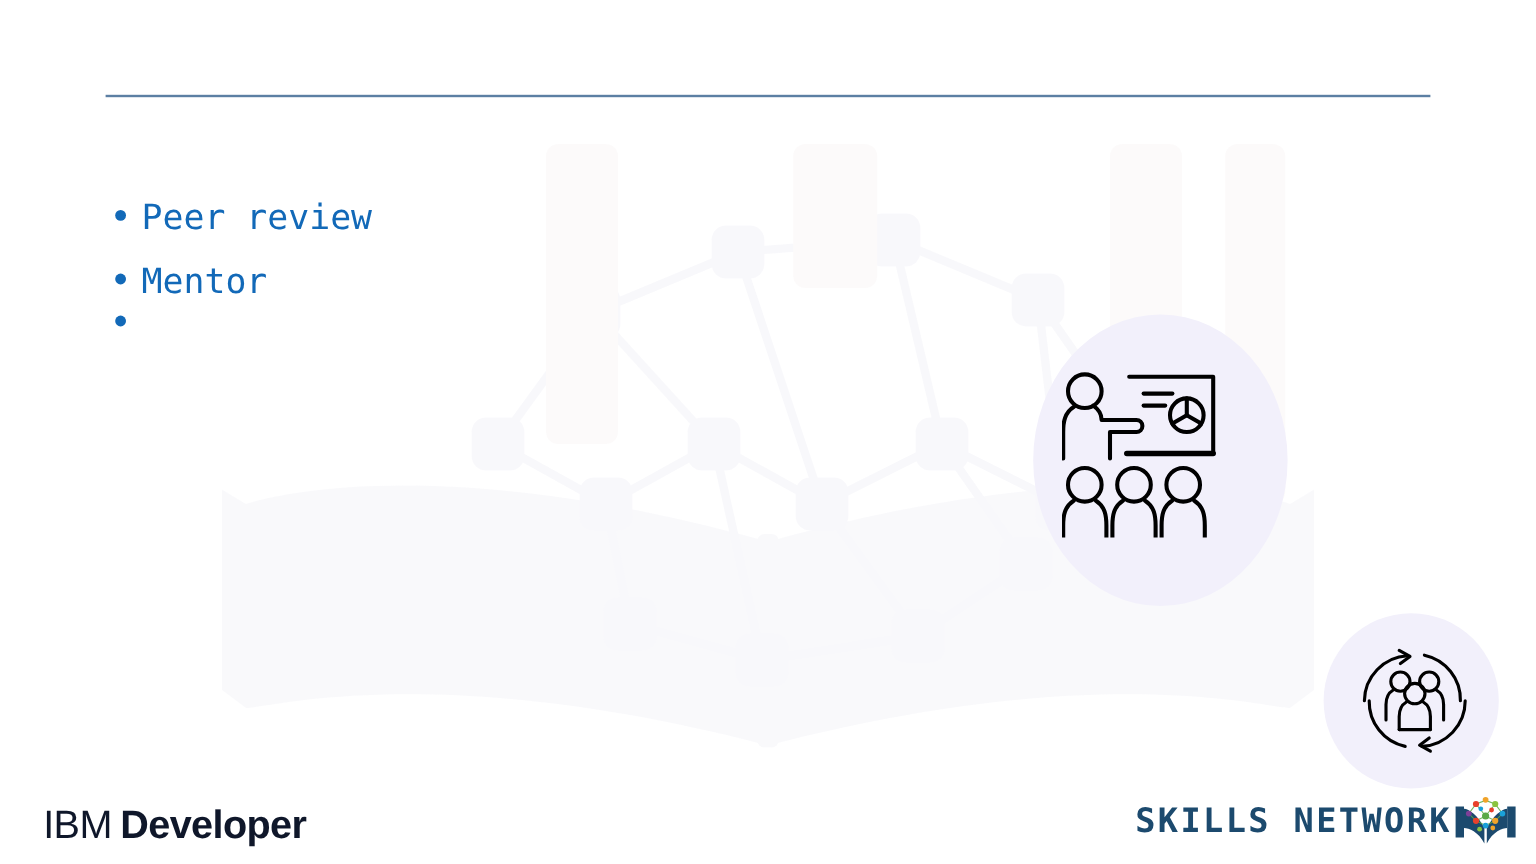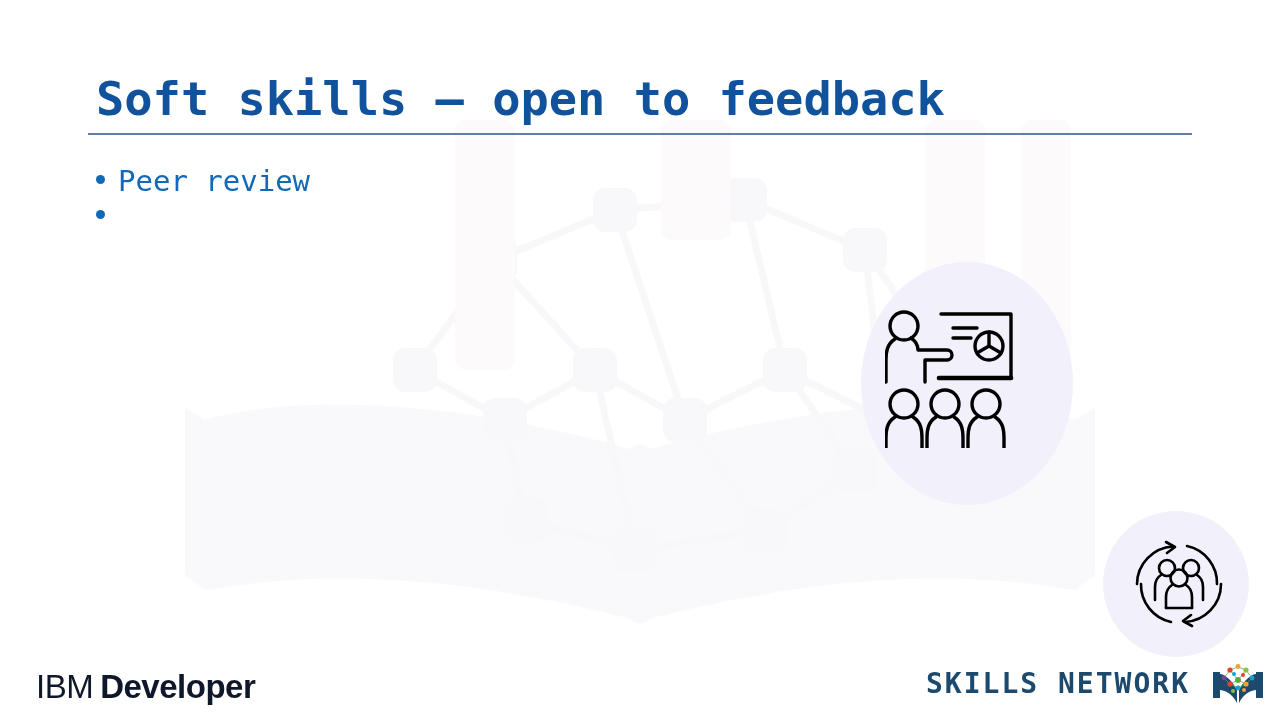--- a/index.html
+++ b/index.html
@@ -131,21 +131,21 @@
   }
   .footer-ibm .ibm-word { font-weight: 400; }
   .footer-ibm .dev-word { font-weight: 700; margin-left: 7px; }
 
   .footer-skills {
     position: absolute;
     right: 14px;
     top: 660px;
     display: flex;
     align-items: center;
-    gap: 20px;
+    gap: 0;
   }
   .skills-wordmark {
     font-family: "DejaVu Sans Mono", "Liberation Mono", monospace;
     font-size: 28px;
     font-weight: bold;
     color: #1c4a6e;
     letter-spacing: 2px;
     white-space: nowrap;
   }
   .skills-logo { width: 56px; height: 46px; display: block; }
@@ -194,28 +194,31 @@
     </g>
     <g fill="#faf7f7">
       <rect x="290" y="0" width="60" height="250" rx="10"></rect>
       <rect x="496" y="0" width="70" height="120" rx="10"></rect>
       <rect x="760" y="0" width="60" height="230" rx="10"></rect>
       <rect x="856" y="0" width="50" height="300" rx="10"></rect>
     </g>
   </svg>
 
   <div class="title-block">
-    <h1 class="slide-title">Soft skills – open to feedback</h1>
     <div class="title-rule"></div>
   </div>
 
   <ul class="bullets">
     <li>
       <span class="bullet-dot"></span>
       <span>Peer review</span>
+    </li>
+    <li>
+      <span class="bullet-dot"></span>
+      <span>Mentor</span>
     </li>
     <li>
       <span class="bullet-dot"></span>
     </li>
   </ul>
 
   <div class="circle-badge badge-presentation"></div>
   <svg class="icon-presentation" viewBox="0 0 134 140" xmlns="http://www.w3.org/2000/svg" aria-hidden="true">
     <g fill="none" stroke="#000000" stroke-width="3.4" stroke-linecap="round" stroke-linejoin="round">
 

